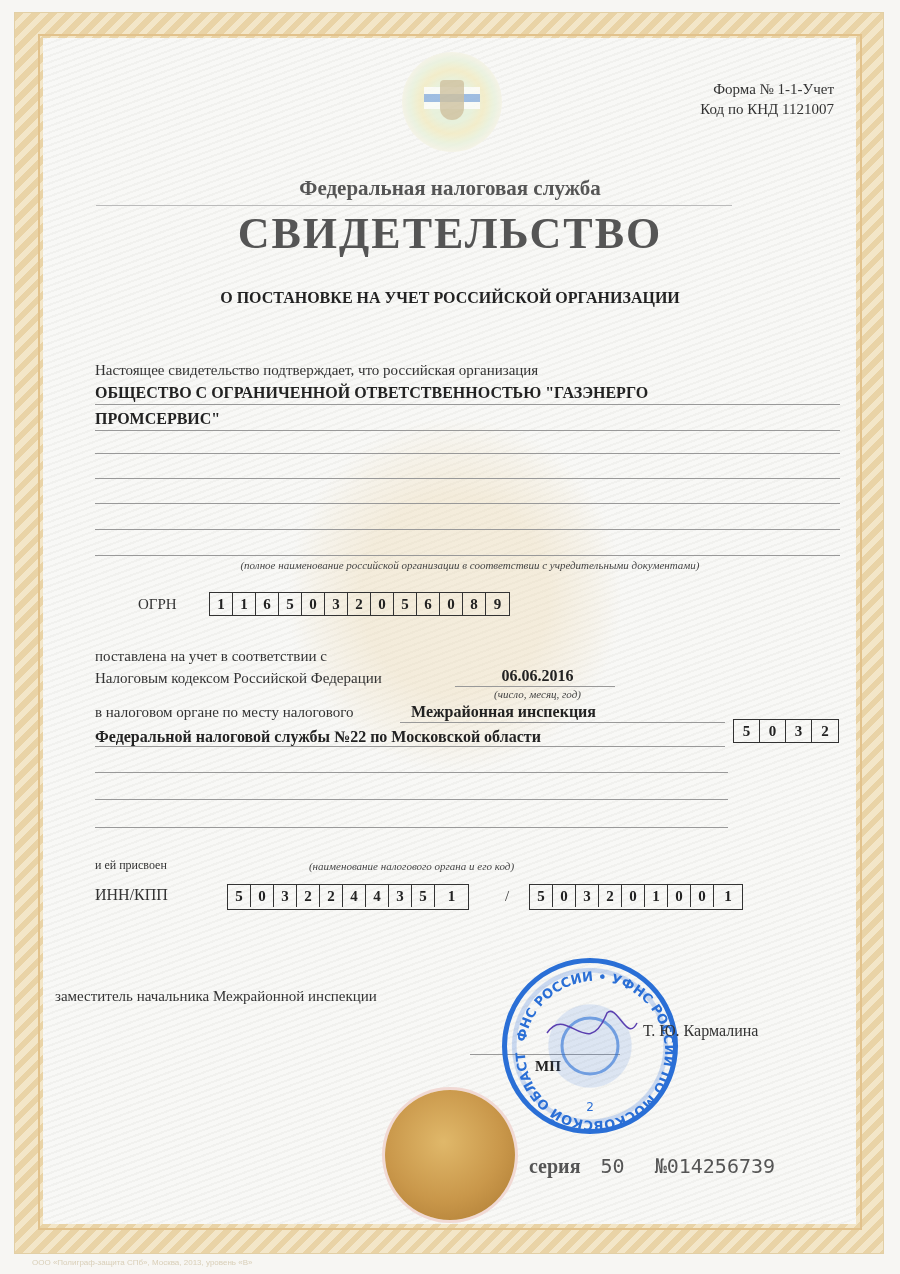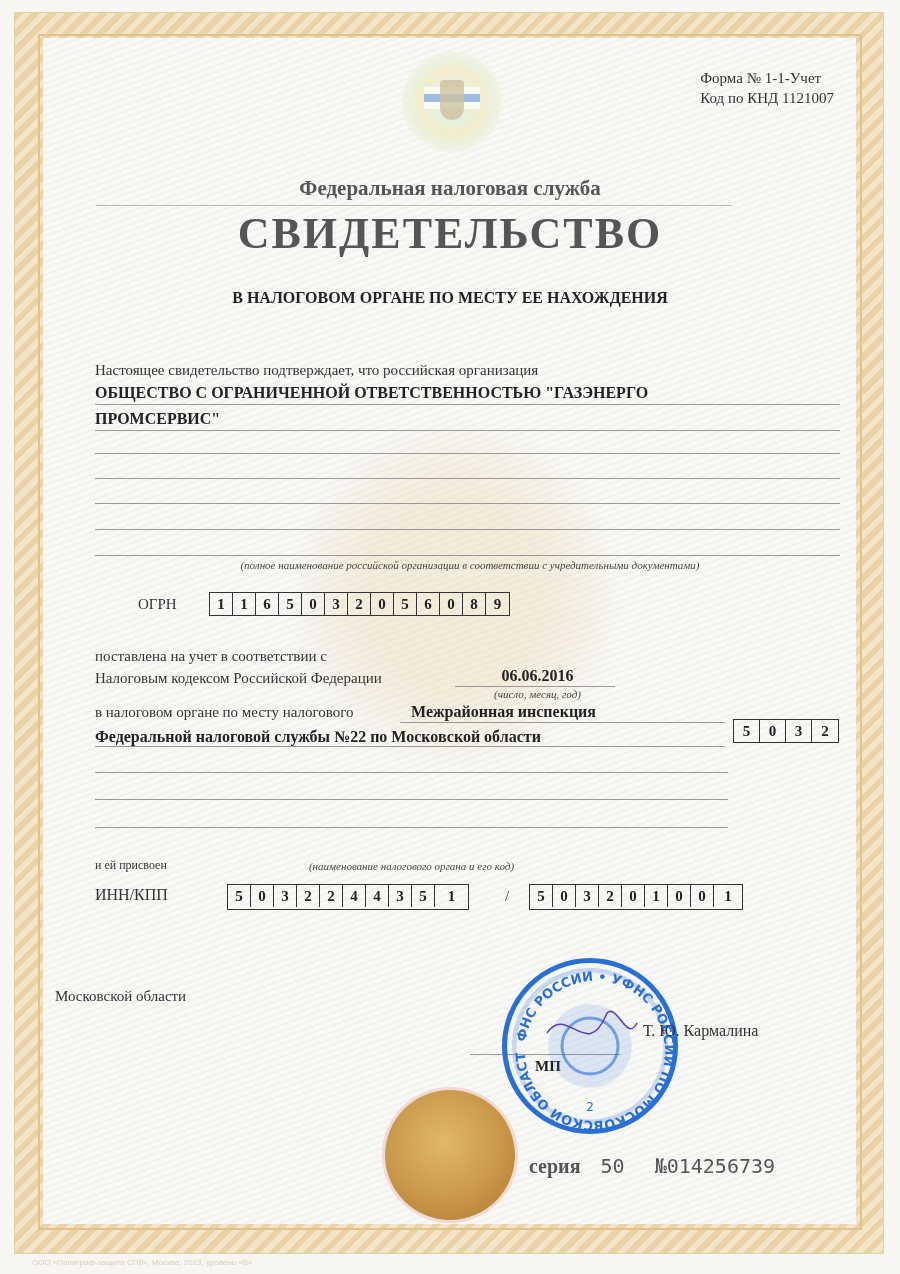--- a/index.html
+++ b/index.html
@@ -9,21 +9,21 @@
       border:1px solid #e2cfa5;}
   .frame-inner-line{position:absolute;left:38px;top:34px;width:820px;height:1192px;border:2px solid #e2c28c;}
   .paper{position:absolute;left:43px;top:38px;width:813px;height:1186px;background:#f8f8f6;
       background-image:repeating-linear-gradient(160deg,rgba(220,220,215,0.25) 0 2px,rgba(255,255,255,0) 2px 6px);}
   .abs{position:absolute;}
   .hologram{left:402px;top:52px;width:100px;height:100px;border-radius:50%;
       background:radial-gradient(circle,#e6f0d8 0 30%,#f3ecc4 45%,#e9f2dd 60%,#f6f3e6 72%);opacity:.85;}
   .hologram .flag{position:absolute;left:22px;top:35px;width:56px;height:22px;
       background:linear-gradient(180deg,#fff 0 33%,#7aa4e0 33% 66%,#fff 66%);opacity:.8;}
   .hologram .crest{position:absolute;left:38px;top:28px;width:24px;height:40px;background:#c8b890;border-radius:4px 4px 12px 12px;opacity:.8;}
-  .form-no{right:66px;top:68px;text-align:left;font-size:15px;line-height:20px;color:#333;}
+  .form-no{right:66px;top:79px;text-align:right;font-size:15px;line-height:20px;color:#333;}
   .agency{left:0;width:900px;top:176px;text-align:center;font-size:21px;font-weight:bold;color:#555;}
   .agency-line{left:96px;top:205px;width:636px;height:1px;background:#bbb;}
   .title{left:0;width:900px;top:208px;text-align:center;font-size:44px;font-weight:bold;color:#555;letter-spacing:2px;}
   .subtitle{left:0;width:900px;top:287px;text-align:center;font-size:16px;font-weight:bold;line-height:21px;color:#222;}
   .intro{left:95px;top:362px;font-size:15px;color:#333;}
   .fillline{position:absolute;left:95px;width:745px;height:1px;background:#999;}
   .orgname{left:95px;font-size:16px;font-weight:bold;color:#222;}
   .caption{font-style:italic;font-size:11px;color:#444;}
   .label{font-size:15px;color:#333;}
   .bold{font-weight:bold;color:#222;}
@@ -57,21 +57,21 @@
 
 <div class="abs form-no">
   <div>Форма № 1-1-Учет</div>
   <div>Код по КНД 1121007</div>
 </div>
 
 <div class="abs agency">Федеральная налоговая служба</div>
 <div class="abs agency-line"></div>
 <div class="abs title">СВИДЕТЕЛЬСТВО</div>
 <div class="abs subtitle">
-  <div>В НАЛОГОВОМ ОРГАНЕ  ПО МЕСТУ ЕЕ НАХОЖДЕНИЯ</div>
+  <div>О ПОСТАНОВКЕ НА УЧЕТ РОССИЙСКОЙ ОРГАНИЗАЦИИ</div>
 </div>
 
 <div class="abs intro">Настоящее свидетельство подтверждает, что российская организация</div>
 <div class="abs orgname" style="top:384px;">ОБЩЕСТВО С ОГРАНИЧЕННОЙ ОТВЕТСТВЕННОСТЬЮ "ГАЗЭНЕРГО</div>
 <div class="fillline" style="top:404px;"></div>
 <div class="abs orgname" style="top:410px;">ПРОМСЕРВИС"</div>
 <div class="fillline" style="top:430px;"></div>
 <div class="fillline" style="top:453px;"></div>
 <div class="fillline" style="top:478px;"></div>
 <div class="fillline" style="top:503px;"></div>
@@ -139,21 +139,21 @@
   <div class="box">3</div>
   <div class="box">2</div>
   <div class="box">0</div>
   <div class="box">1</div>
   <div class="box">0</div>
   <div class="box">0</div>
   <div class="box" style="width:28px">1</div>
 </div>
 
 <div class="abs label" style="left:55px;top:988px;line-height:17px;">
-  <div>Московской области</div>
+  <div>заместитель начальника Межрайонной инспекции</div>
 </div>
 <div class="fillline" style="left:470px;width:150px;top:1054px;"></div>
 <div class="abs bold" style="left:535px;top:1058px;font-size:15px;">МП</div>
 
 <div class="abs stamp">
   <svg class="abs stamp-text" viewBox="0 0 176 176" width="166" height="166" style="left:0;top:0;">
     <defs>
         <path id="circ" d="M88,88 m-70,0 a70,70 0 1,1 140,0 a70,70 0 1,1 -140,0"></path>
       </defs>
     <text font-size="13" font-weight="bold" fill="#2a6fd6" font-family="DejaVu Sans, sans-serif"><textPath href="#circ" startOffset="2%">ФНС РОССИИ • УФНС РОССИИ ПО МОСКОВСКОЙ ОБЛАСТИ</textPath></text>

